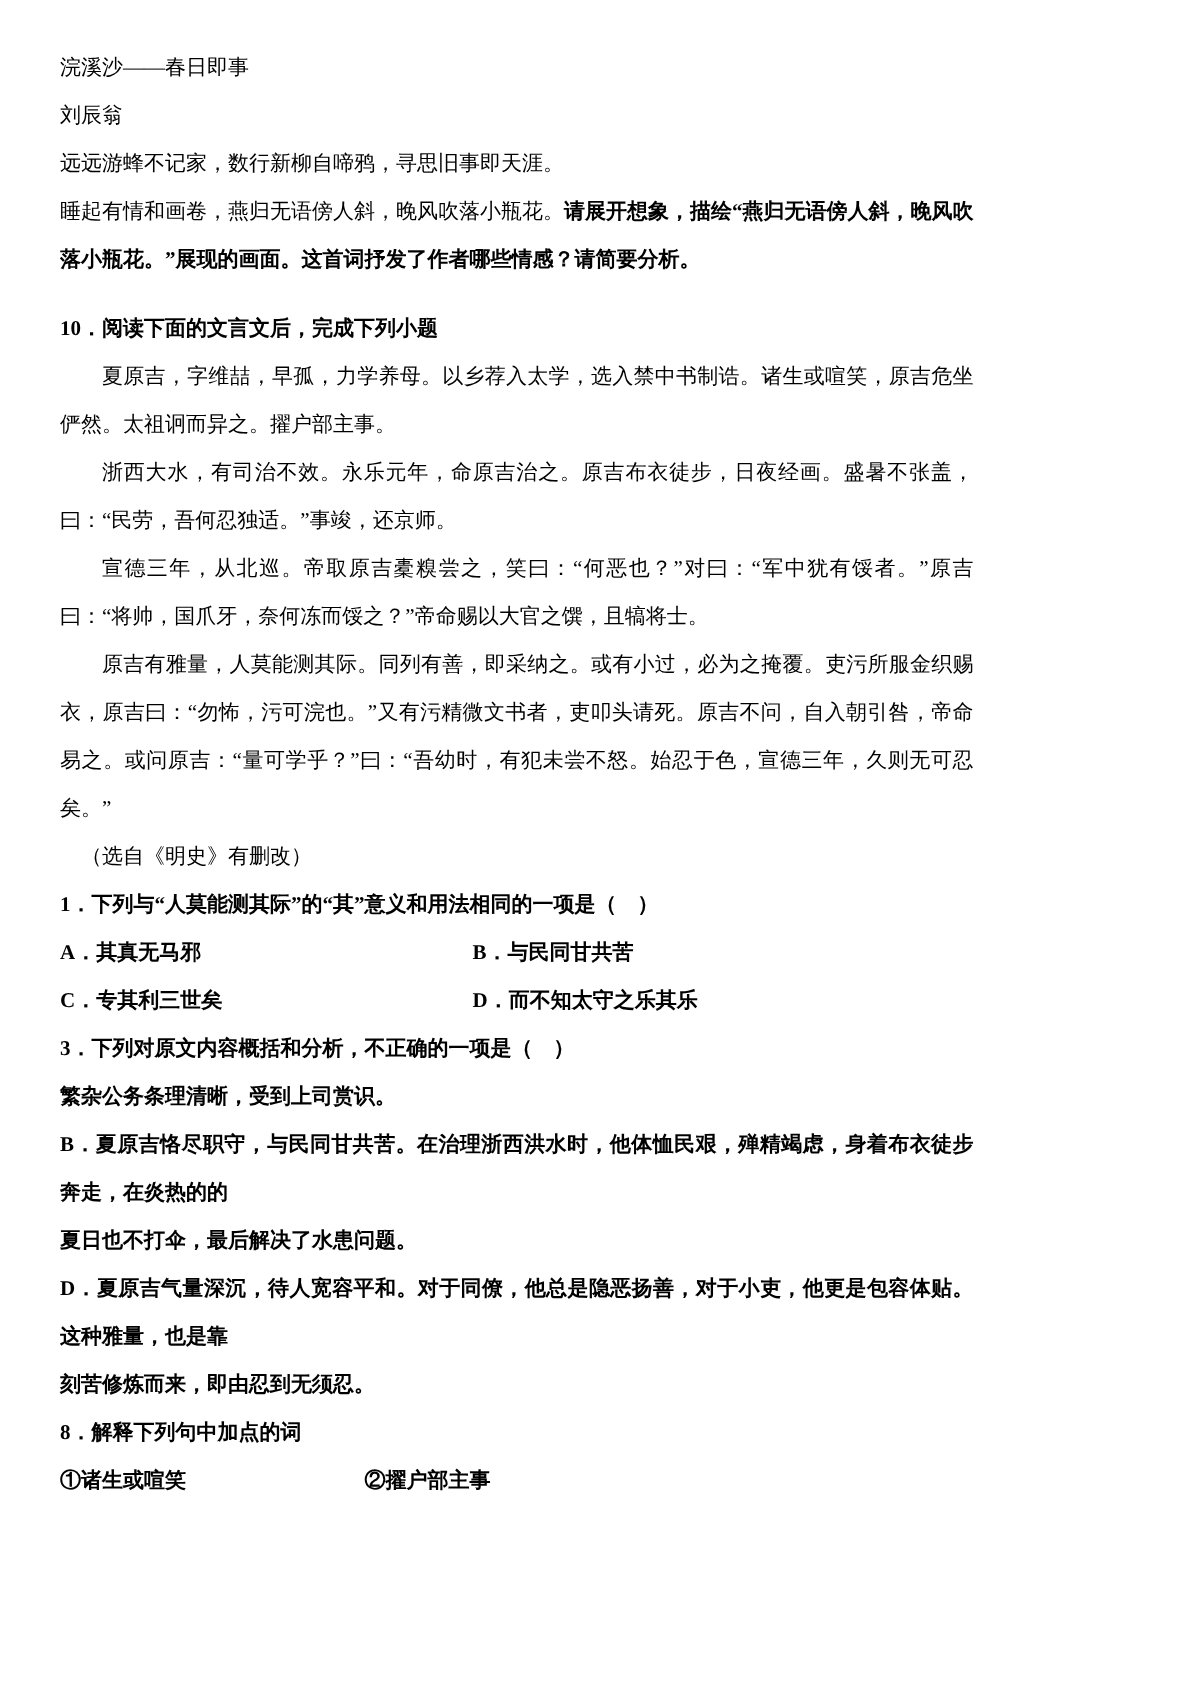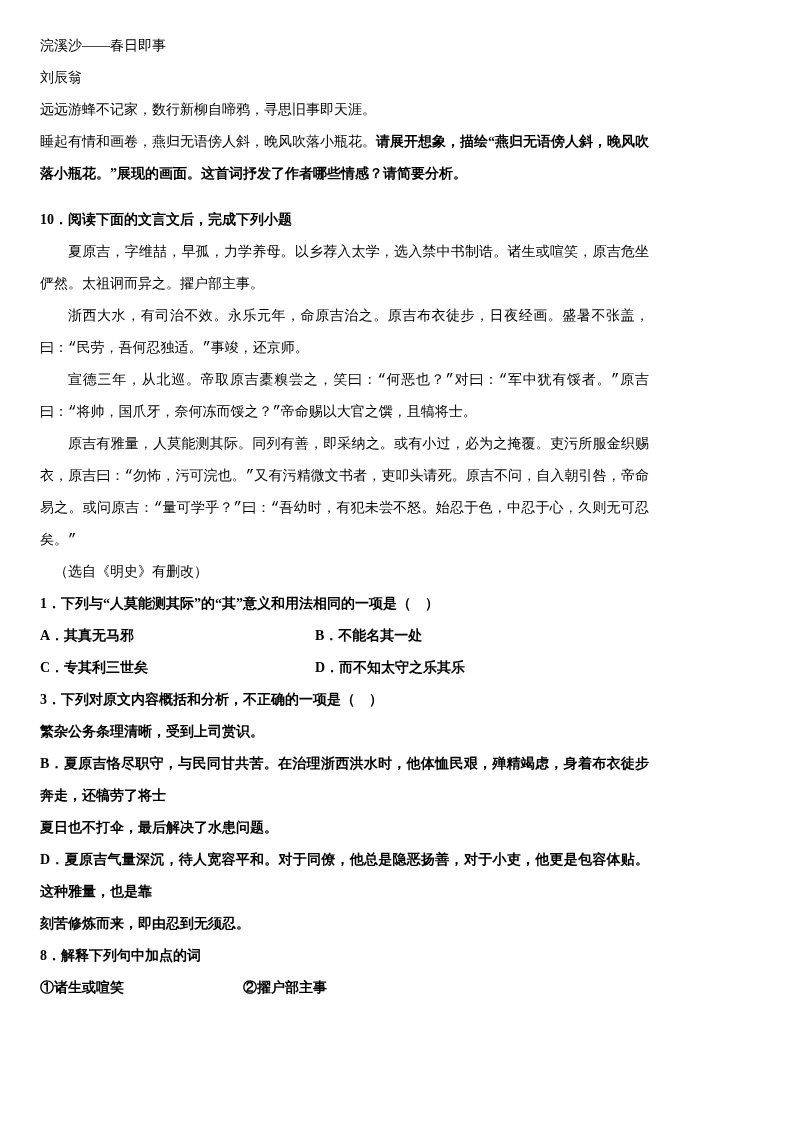--- a/index.html
+++ b/index.html
@@ -17,21 +17,21 @@
     height: 1123px;
     padding: 30px 39px 0 40px;
     background: #ffffff;
     overflow: hidden;
   }
   .line {
     line-height: 32px;
     text-align: justify;
   }
   .bold { font-weight: 700; }
-  .indent { text-indent: 2em; font-family: Liberation Mono, monospace; }
+  .indent { text-indent: 2em; }
   .source { text-indent: 1em; }
   .reading { margin-top: 14px; }
   .optrow { display: flex; font-family: Liberation Serif, serif; }
   .optrow .c1 { display: inline-block; width: 275px; flex: 0 0 275px; }
   .optrow .c3 { display: inline-block; width: 203px; flex: 0 0 203px; }
 </style>
 </head>
 <body>
 
 <div class="page">
@@ -42,39 +42,39 @@
     <p class="line">远远游蜂不记家，数行新柳自啼鸦，寻思旧事即天涯。</p>
     <p class="line"><span>睡起有情和画卷，燕归无语傍人斜，晚风吹落小瓶花。</span><span class="bold">请展开想象，描绘“燕归无语傍人斜，晚风吹落小瓶花。”展现的画面。这首词抒发了作者哪些情感？请简要分析。</span></p>
   </section>
 
   <section class="reading">
     <p class="line bold">10．阅读下面的文言文后，完成下列小题</p>
 
     <p class="line indent">夏原吉，字维喆，早孤，力学养母。以乡荐入太学，选入禁中书制诰。诸生或喧笑，原吉危坐俨然。太祖诇而异之。擢户部主事。</p>
     <p class="line indent">浙西大水，有司治不效。永乐元年，命原吉治之。原吉布衣徒步，日夜经画。盛暑不张盖，曰：“民劳，吾何忍独适。”事竣，还京师。</p>
     <p class="line indent">宣德三年，从北巡。帝取原吉橐糗尝之，笑曰：“何恶也？”对曰：“军中犹有馁者。”原吉曰：“将帅，国爪牙，奈何冻而馁之？”帝命赐以大官之馔，且犒将士。</p>
-    <p class="line indent">原吉有雅量，人莫能测其际。同列有善，即采纳之。或有小过，必为之掩覆。吏污所服金织赐衣，原吉曰：“勿怖，污可浣也。”又有污精微文书者，吏叩头请死。原吉不问，自入朝引咎，帝命易之。或问原吉：“量可学乎？”曰：“吾幼时，有犯未尝不怒。始忍于色，中忍于心，久则无可忍矣。”</p>
+    <p class="line indent">原吉有雅量，人莫能测其际。同列有善，即采纳之。或有小过，必为之掩覆。吏污所服金织赐衣，原吉曰：“勿怖，污可浣也。”又有污精微文书者，吏叩头请死。原吉不问，自入朝引咎，帝命易之。或问原吉：“量可学乎？”曰：“吾幼时，有犯未尝不怒。始忍于色，宣德三年，久则无可忍矣。”</p>
     <p class="line source">（选自《明史》有删改）</p>
 
     <p class="line bold">1．下列与“人莫能测其际”的“其”意义和用法相同的一项是（　）</p>
     <div class="line bold optrow">
       <span class="c1">A．其真无马邪</span>
-      <span>B．不能名其一处</span>
+      <span>B．与民同甘共苦</span>
     </div>
     <div class="line bold optrow">
       <span class="c1">C．专其利三世矣</span>
       <span>D．而不知太守之乐其乐</span>
     </div>
 
     <p class="line bold">3．下列对原文内容概括和分析，不正确的一项是（　）</p>
     <div class="bold">
       <p class="line">繁杂公务条理清晰，受到上司赏识。</p>
     </div>
     <div class="bold">
-      <p class="line">B．夏原吉恪尽职守，与民同甘共苦。在治理浙西洪水时，他体恤民艰，殚精竭虑，身着布衣徒步奔走，还犒劳了将士</p>
+      <p class="line">B．夏原吉恪尽职守，与民同甘共苦。在治理浙西洪水时，他体恤民艰，殚精竭虑，身着布衣徒步奔走，在炎热的的</p>
       <p class="line">夏日也不打伞，最后解决了水患问题。</p>
     </div>
     <div class="bold">
       <p class="line">D．夏原吉气量深沉，待人宽容平和。对于同僚，他总是隐恶扬善，对于小吏，他更是包容体贴。这种雅量，也是靠</p>
       <p class="line">刻苦修炼而来，即由忍到无须忍。</p>
     </div>
 
     <p class="line bold">8．解释下列句中加点的词</p>
     <div class="line bold optrow">
       <span class="c3">①诸生或喧笑</span>

